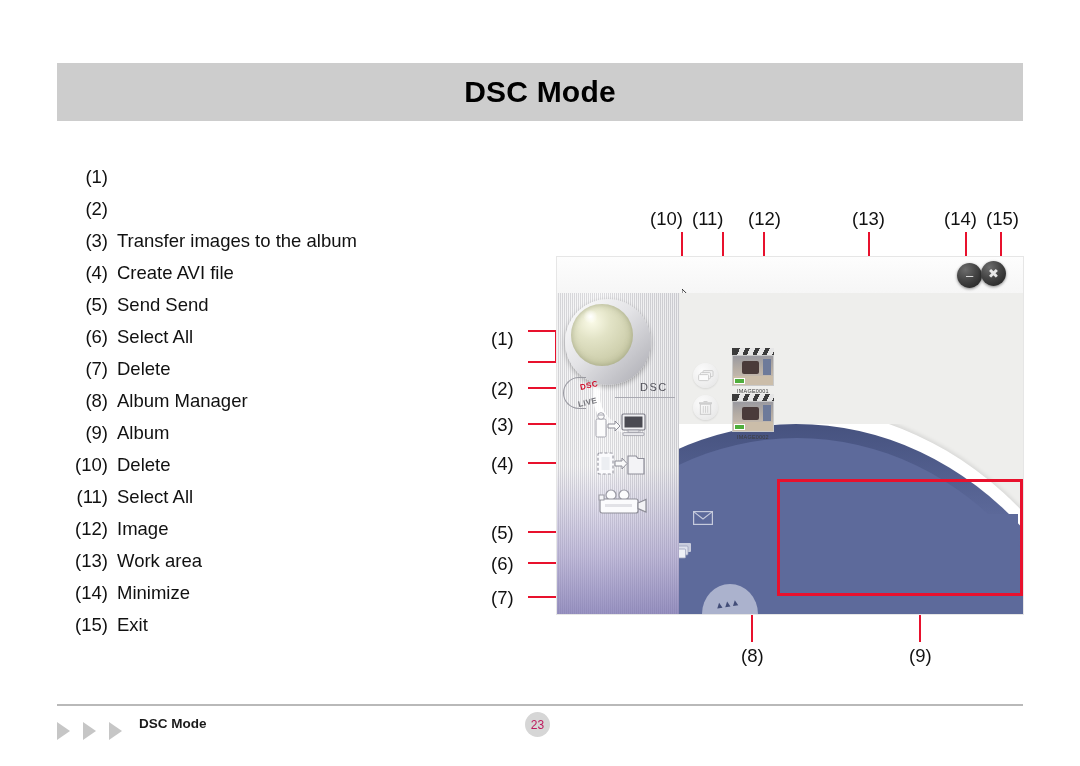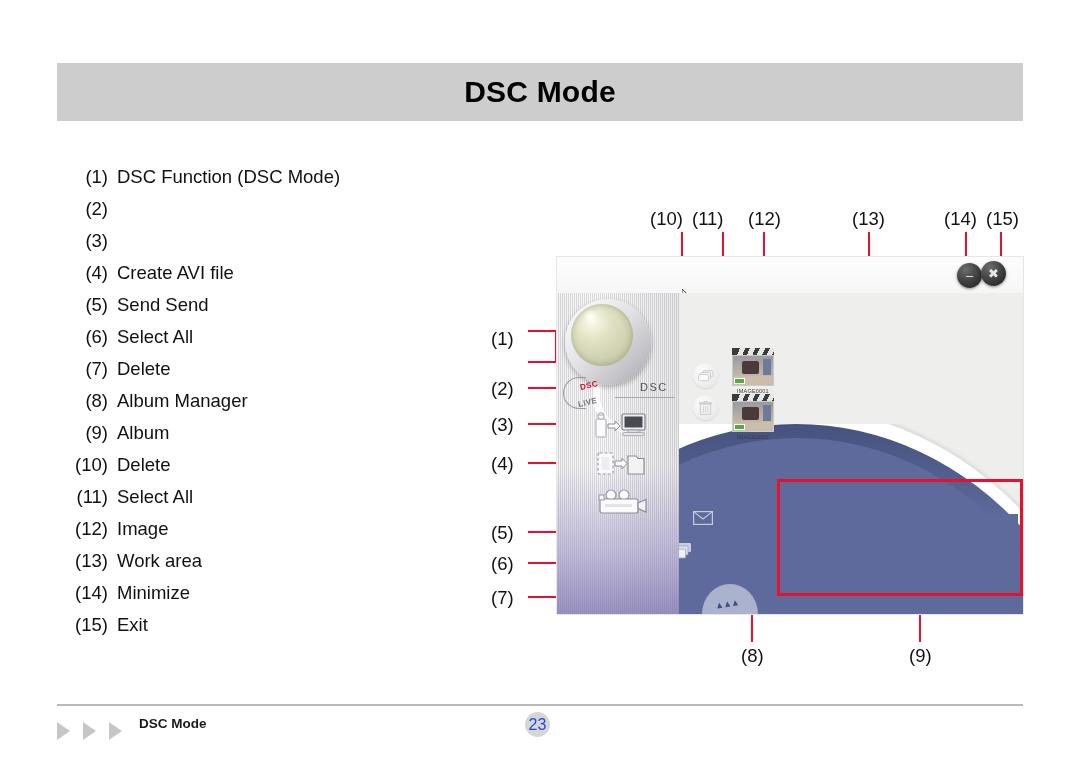--- a/index.html
+++ b/index.html
@@ -393,43 +393,43 @@
     font-weight: bold;
     color: #1a1a1a;
   }
   .page-num {
     position: absolute;
     left: 468px; top: -2px;
     width: 25px; height: 25px;
     border-radius: 50%;
     background: #d6d6d6;
     display: flex; align-items: center; justify-content: center;
-    font-size: 16px;
-    color: #1d4ed8;
+    font-size: 12px;
+    color: #be185d;
   }
 </style>
 </head>
 <body>
 
 <div id="page">
 
   <div class="title-banner">
     <span class="title-text">DSC Mode</span>
   </div>
 
   <div class="legend">
     <div class="legend-item">
       <span class="legend-num">(1)</span>
-      <span class="legend-label">DSC Function (DSC Mode)</span>
     </div>
     <div class="legend-item">
       <span class="legend-num">(2)</span>
     </div>
     <div class="legend-item">
       <span class="legend-num">(3)</span>
+      <span class="legend-label">Transfer images to the album</span>
     </div>
     <div class="legend-item">
       <span class="legend-num">(4)</span>
       <span class="legend-label">Create AVI file</span>
     </div>
     <div class="legend-item">
       <span class="legend-num">(5)</span>
       <span class="legend-label">Send Send</span>
     </div>
     <div class="legend-item">

